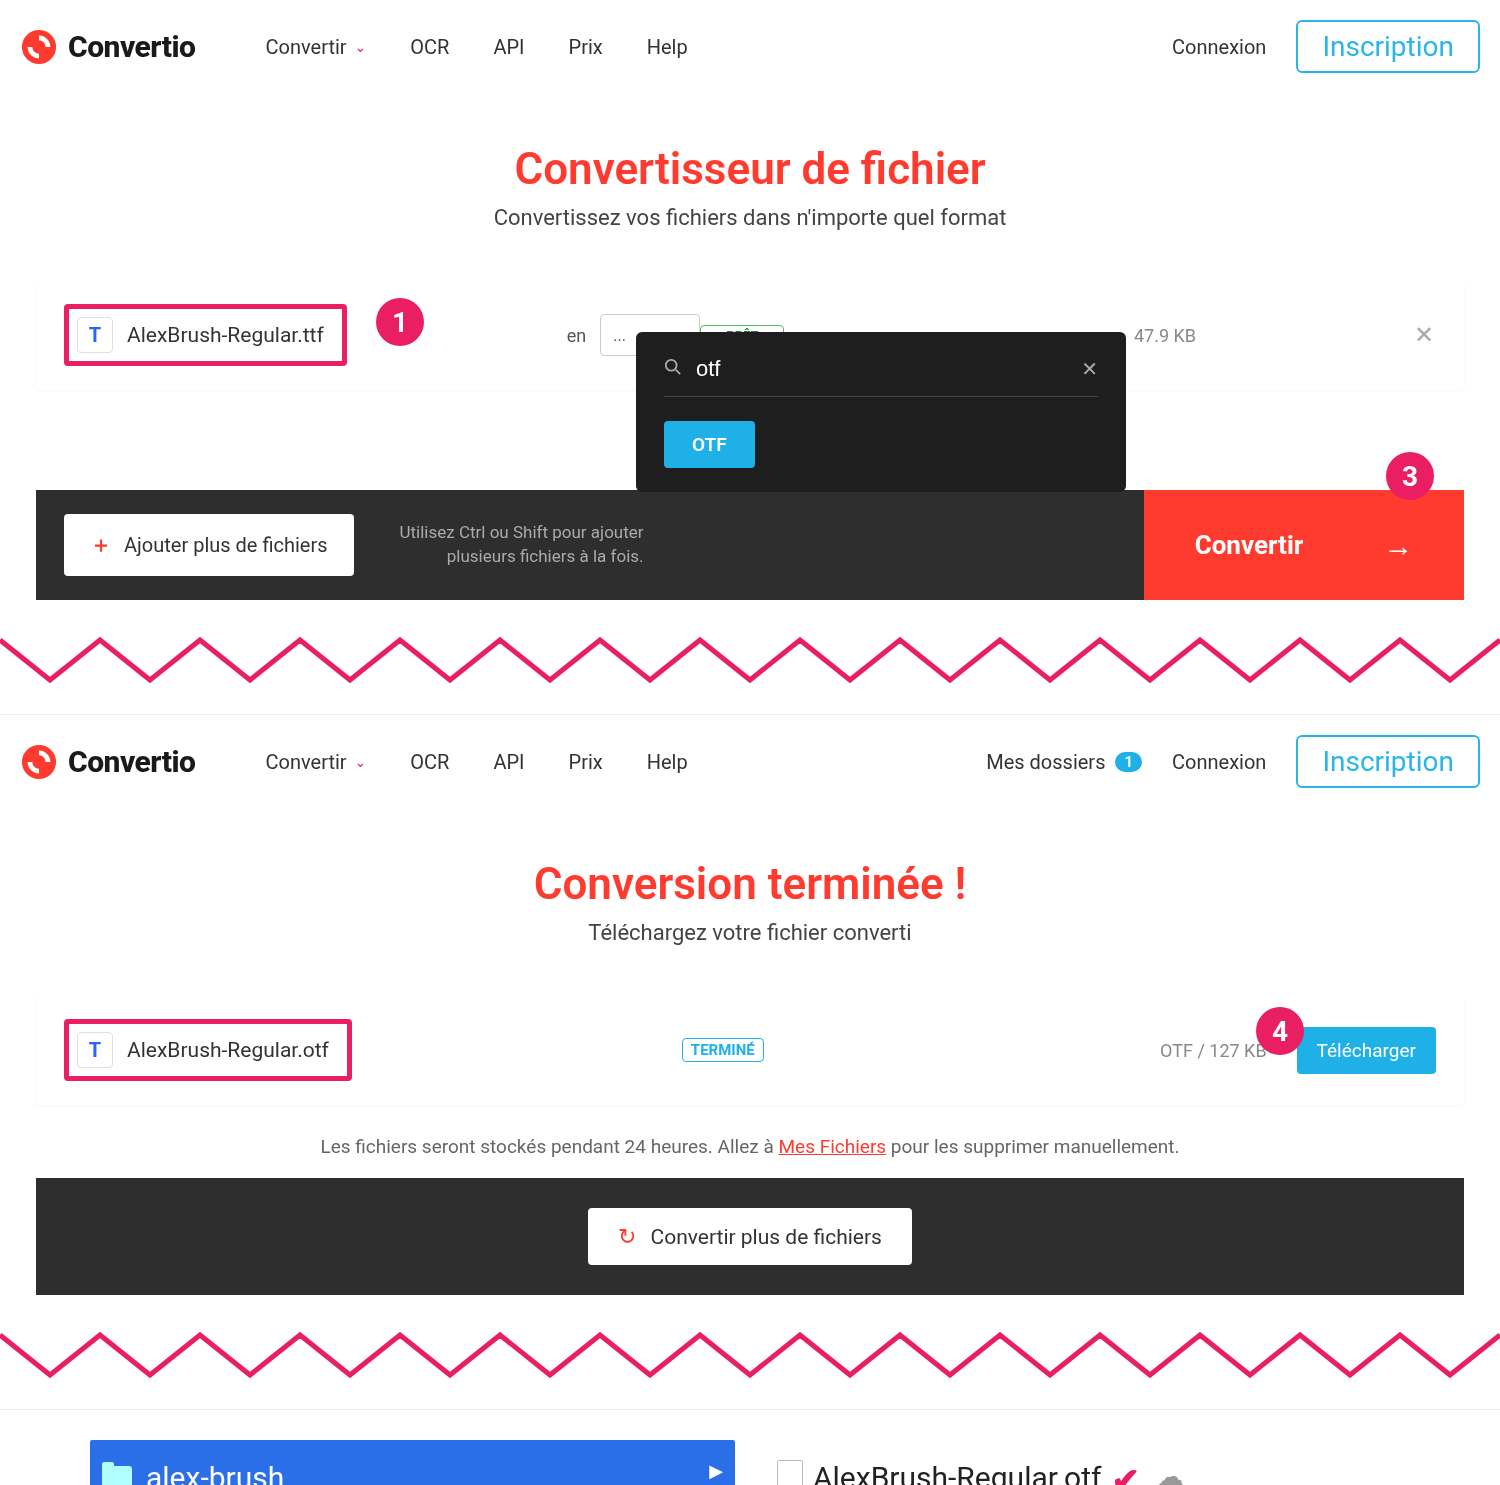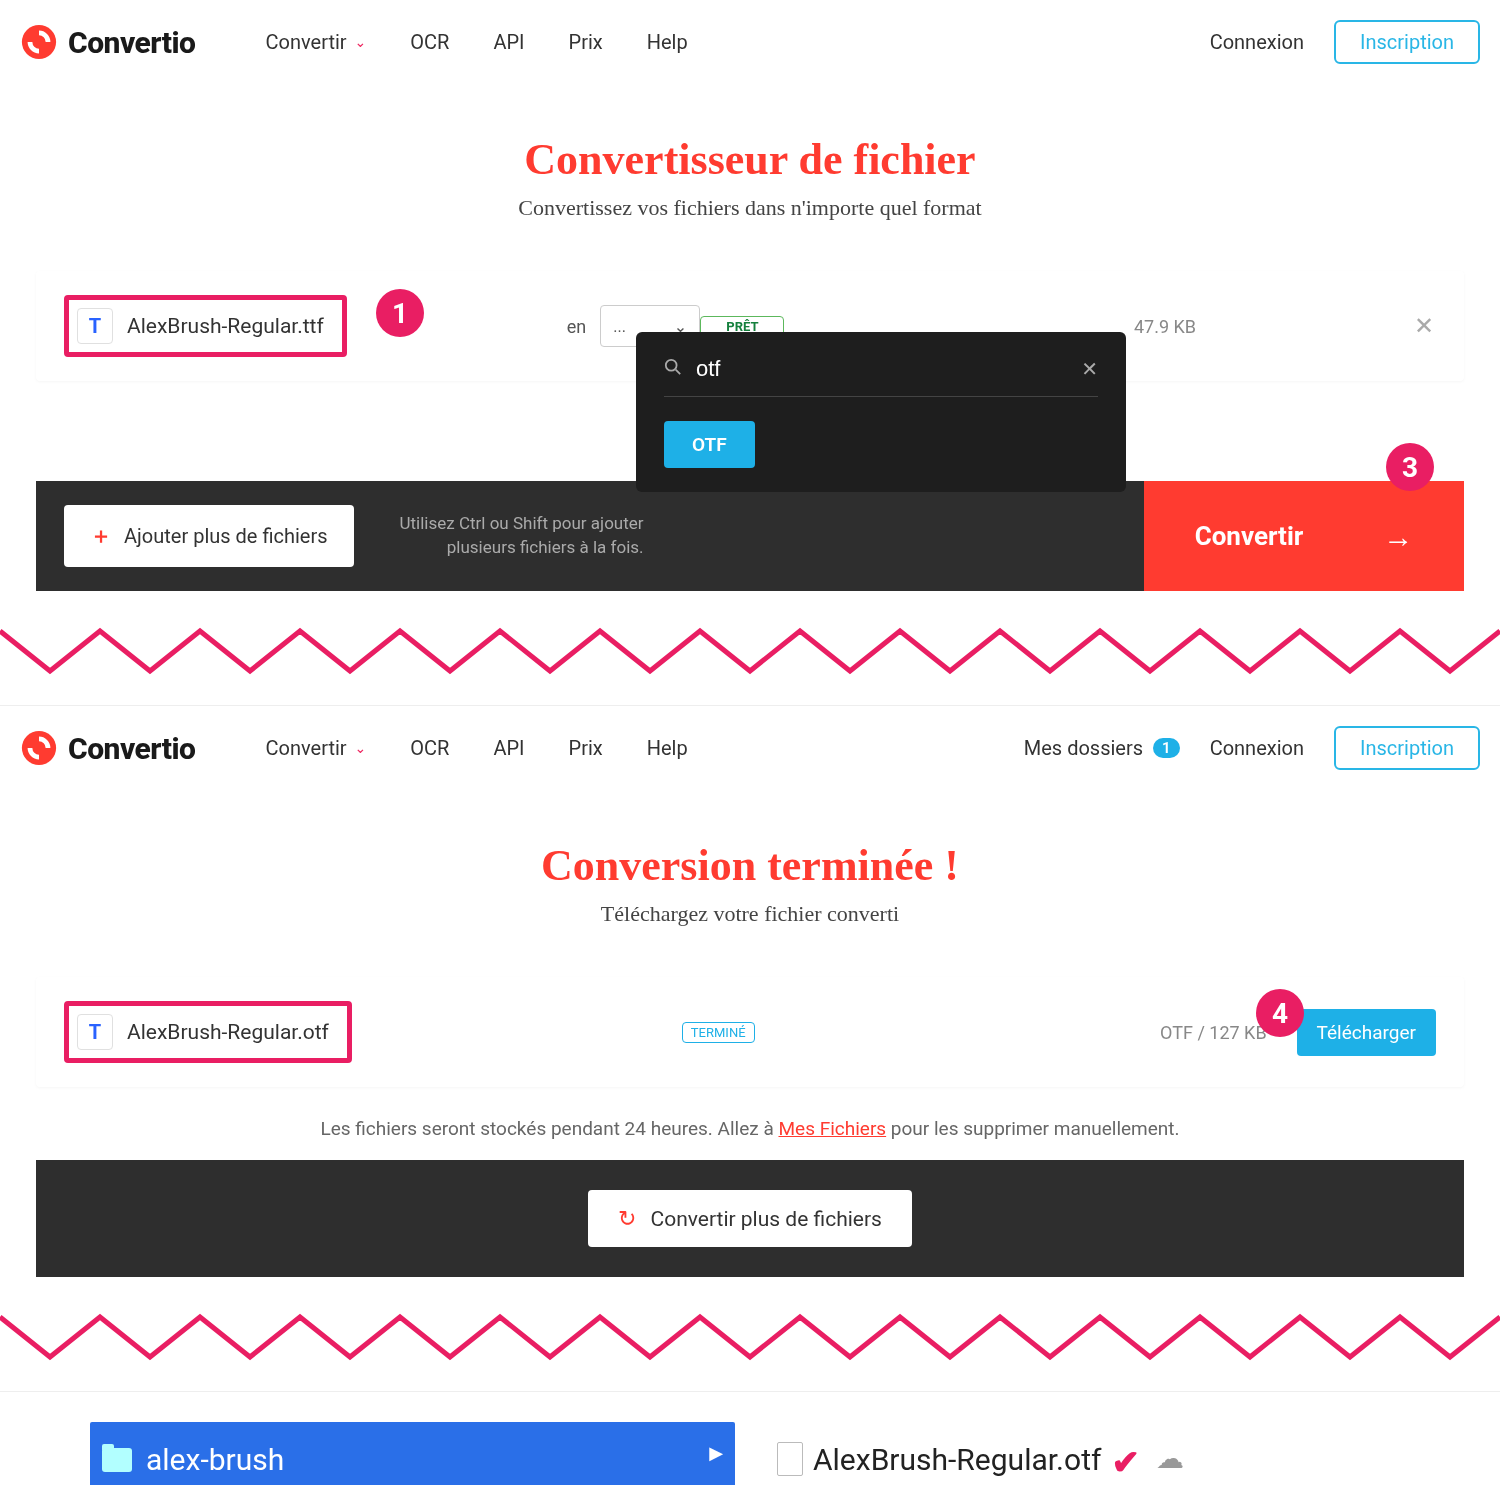--- a/index.html
+++ b/index.html
@@ -8,36 +8,36 @@
   
   .header { display: flex; align-items: center; padding: 20px 20px; }
   .logo { display: flex; align-items: center; gap: 10px; margin-right: 70px; }
   .logo-mark { width: 38px; height: 38px; }
   .logo-text { font-size: 30px; font-weight: 800; color: #1a1a1a; letter-spacing: -0.5px; }
   .nav { display: flex; gap: 44px; align-items: center; }
   .nav-link { color: #333; font-size: 20px; cursor: pointer; display: flex; align-items: center; gap: 8px; }
   .nav-link .chev { color: #ee2760; font-size: 14px; }
   .spacer { flex: 1; }
   .signin { font-size: 20px; color: #333; margin-right: 30px; cursor: pointer; }
-  .signup { border: 2px solid #29b6e6; color: #29b6e6; border-radius: 6px; padding: 8px 24px; font-size: 20px; cursor: pointer; background: #fff; }
+  .signup { border: 2px solid #29b6e6; color: #29b6e6; border-radius: 6px; padding: 8px 24px; font-size: 28px; cursor: pointer; background: #fff; }
   .mesdossiers { display: flex; align-items: center; gap: 10px; font-size: 20px; color: #333; margin-right: 30px; cursor:pointer;}
   .count-badge { background:#1eb0e7; color:#fff; border-radius: 10px; padding:1px 9px; font-size:15px; font-weight:600;}
   
-  .hero { text-align: center; padding: 50px 0 30px; font-family: Liberation Serif, serif; }
+  .hero { text-align: center; padding: 50px 0 30px; }
   .hero h1 { font-size: 44px; font-weight: 600; color: #ff3b30; margin-bottom: 10px; }
   .hero p { font-size: 22px; color: #444; }
   
   .panel { margin: 20px 36px 0; background:#fff; border-radius:4px; box-shadow:0 1px 3px rgba(0,0,0,0.04); padding:24px 28px; display:flex; align-items:center; position:relative;}
   .hl-box { border: 5px solid #e91e63; border-radius:4px; padding: 8px 18px 8px 8px; display:flex; align-items:center; gap:14px;}
   .type-icon { width:36px; height:36px; background:#fff; border:1px solid #e0e0e0; border-radius:4px; display:flex; align-items:center; justify-content:center; color:#2962ff; font-weight:700; font-size:20px;}
   .filename { font-size: 21px; color:#333;}
   .en-label { font-size:18px; color:#555; margin-left: 220px; margin-right: 14px;}
   .select-box { border:1px solid #ccc; border-radius:4px; width:100px; height:42px; display:flex; align-items:center; justify-content:space-between; padding:0 12px; cursor:pointer; color:#555;}
   .badge-pret { border:1.5px solid #5cb85c; color:#15803d; border-radius:4px; padding:2px 25px; font-size:13px; font-weight:700; }
-  .badge-done { border:1.5px solid #1eb0e7; color:#1eb0e7; border-radius:4px; padding:2px 8px; font-size:13px; font-weight:400;}
+  .badge-done { border:1.5px solid #1eb0e7; color:#1eb0e7; border-radius:4px; padding:2px 8px; font-size:15px; font-weight:700;}
   .size-text { font-size:18px; color:#888; margin-left:auto; margin-right:240px;}
   .row-close { color:#aaa; font-size:24px; cursor:pointer; position:absolute; right:30px;}
   .num-badge { position:absolute; width:48px; height:48px; border-radius:50%; background:#e91e63; color:#fff; font-size:28px; font-weight:700; display:flex; align-items:center; justify-content:center; z-index:5;}
   .num1 { left: 340px; top: 18px;}
   .num2 { left: 730px; top: 62px;}
   .num3 { right: 30px; top: -38px;}
   .num4 { right: 160px; top: 12px;}
   
   .dark-bar { margin: 100px 36px 0; background:#2e2e2e; display:flex; align-items:center; padding: 24px 28px; position:relative;}
   .add-btn { background:#fff; border-radius:4px; padding:16px 26px; display:flex; align-items:center; gap:12px; font-size:20px; color:#333; cursor:pointer;}

